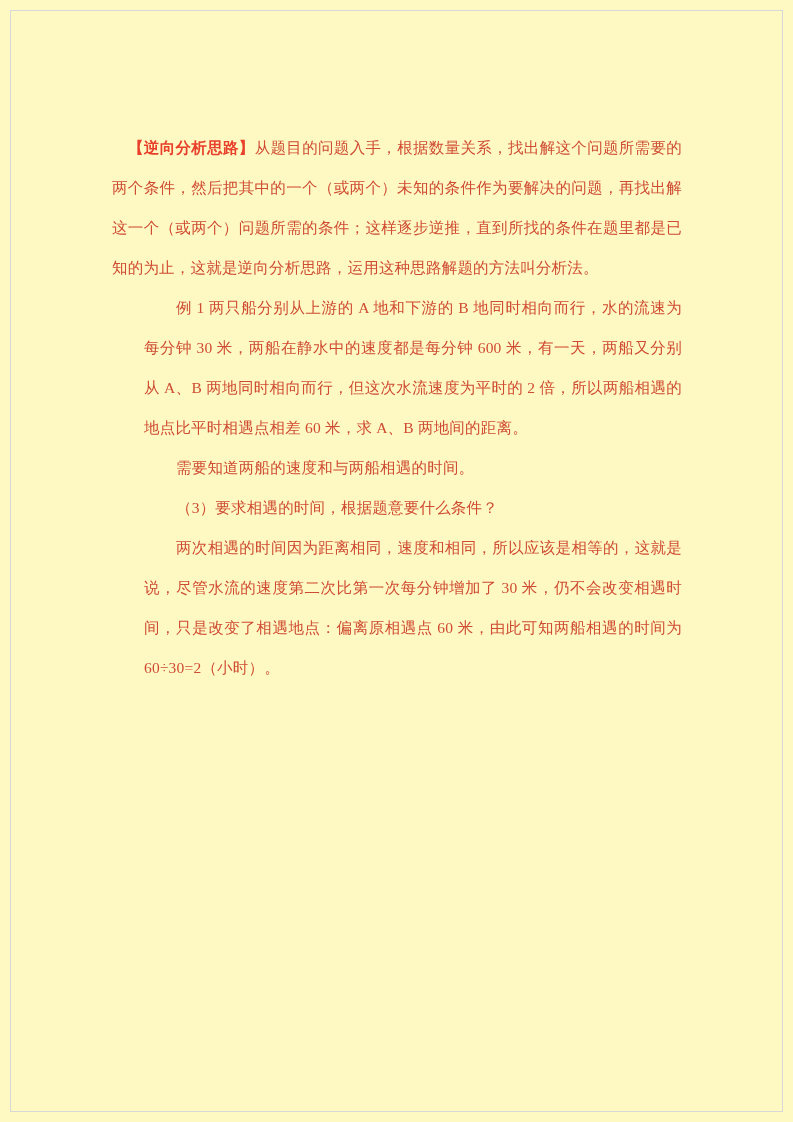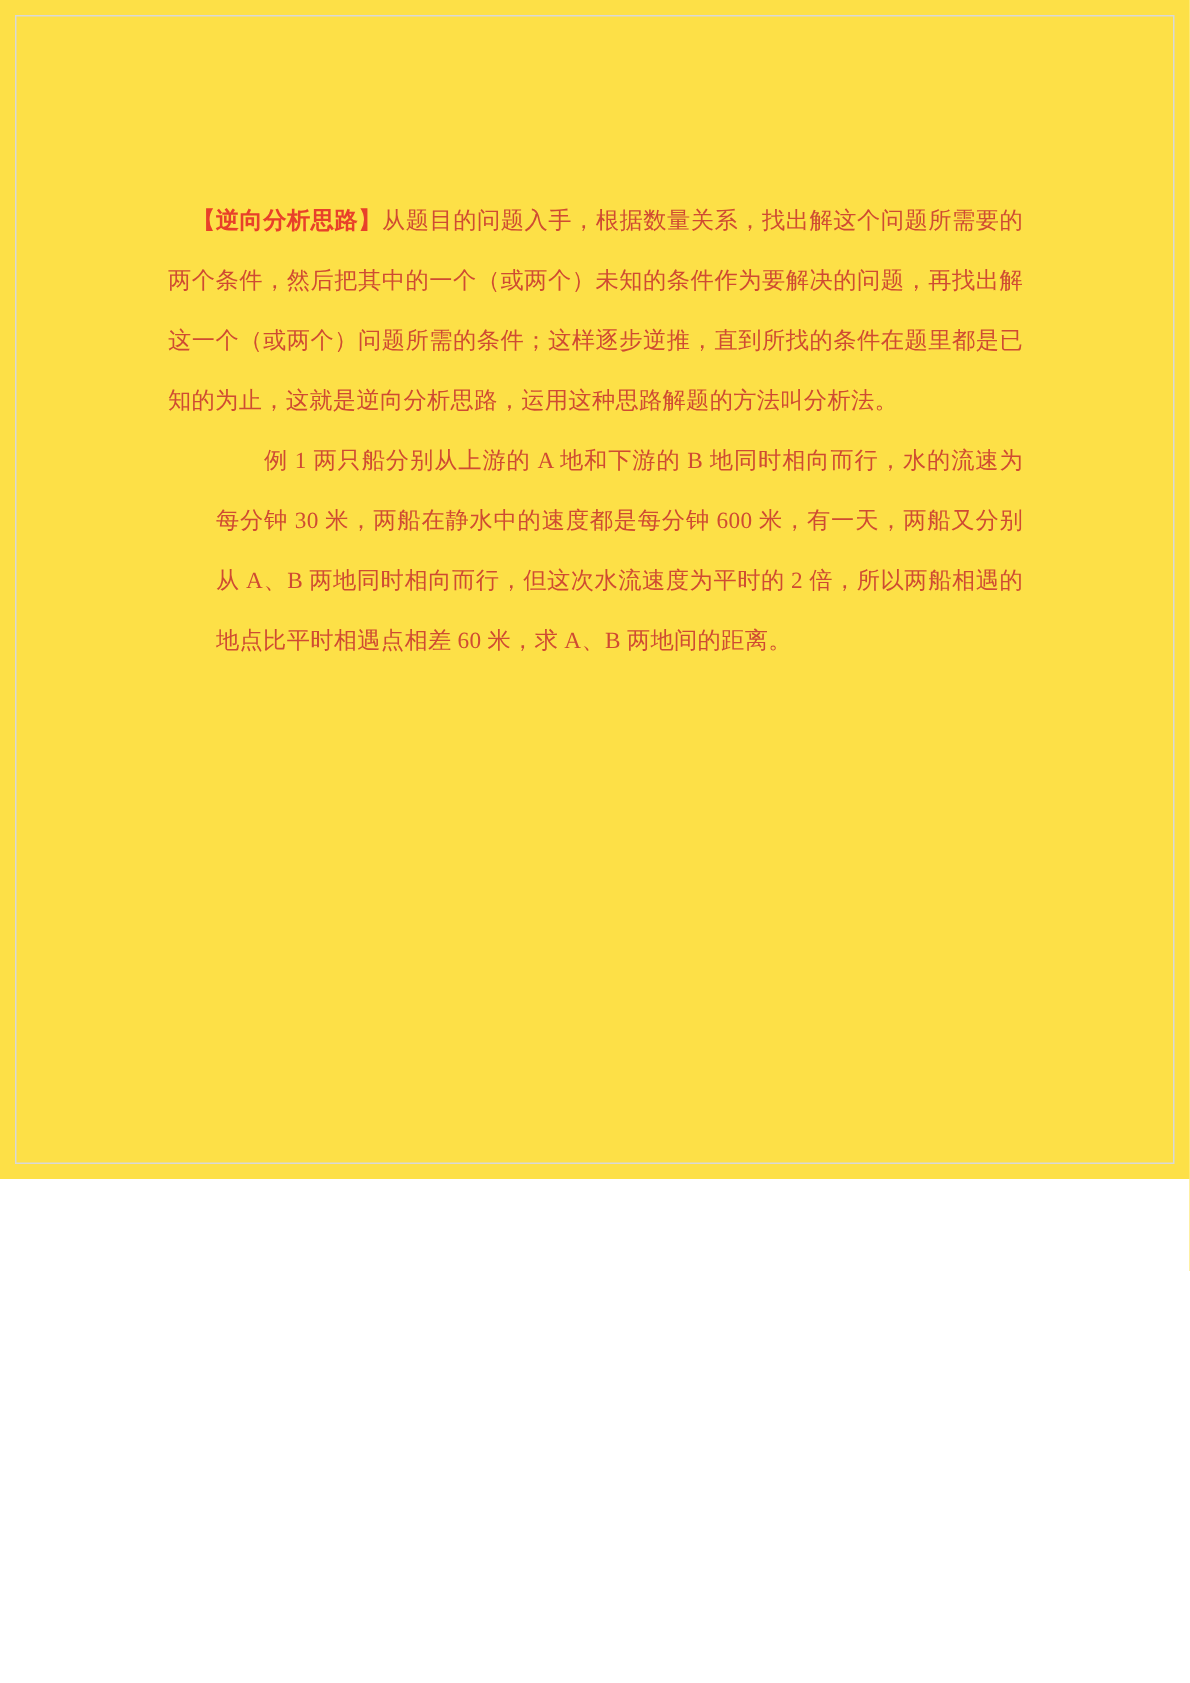--- a/index.html
+++ b/index.html
@@ -8,23 +8,23 @@
   }
   body {
     width: 793px;
     height: 1122px;
     background: #ffffff;
     font-family: "Liberation Serif", "DejaVu Serif", serif;
   }
   .page {
     position: relative;
     width: 793px;
-    height: 786px;
+    height: 1122px;
     box-sizing: border-box;
-    background: #fde047;
+    background: #fef9c3;
     overflow: hidden;
   }
   .page-border {
     position: absolute;
     left: 10px;
     top: 10px;
     right: 10px;
     bottom: 10px;
     border: 1px solid #d8d8d8;
     pointer-events: none;
@@ -63,19 +63,22 @@
   <div class="page-border"></div>
 
   <div class="content">
 
     <p class="para indent1"><span class="lead">【逆向分析思路】</span><span>从题目的问题入手，根据数量关系，找出解这个问题所需要的两个条件，然后把其中的一个（或两个）未知的条件作为要解决的问题，再找出解这一个（或两个）问题所需的条件；这样逐步逆推，直到所找的条件在题里都是已知的为止，这就是逆向分析思路，运用这种思路解题的方法叫分析法。</span></p>
 
     <p class="para indent2">例 1  两只船分别从上游的 A 地和下游的 B 地同时相向而行，水的流速为每分钟 30 米，两船在静水中的速度都是每分钟 600 米，有一天，两船又分别从 A、B 两地同时相向而行，但这次水流速度为平时的 2 倍，所以两船相遇的地点比平时相遇点相差 60 米，求 A、B 两地间的距离。</p>
 
 
 
+    <p class="para indent2">需要知道两船的速度和与两船相遇的时间。</p>
 
 
 
+    <p class="para indent2">（3）要求相遇的时间，根据题意要什么条件？</p>
 
+    <p class="para indent2">两次相遇的时间因为距离相同，速度和相同，所以应该是相等的，这就是说，尽管水流的速度第二次比第一次每分钟增加了 30 米，仍不会改变相遇时间，只是改变了相遇地点：偏离原相遇点 60 米，由此可知两船相遇的时间为 60÷30=2（小时）。</p>
 
   </div>
 </div>
 
 </body></html>

